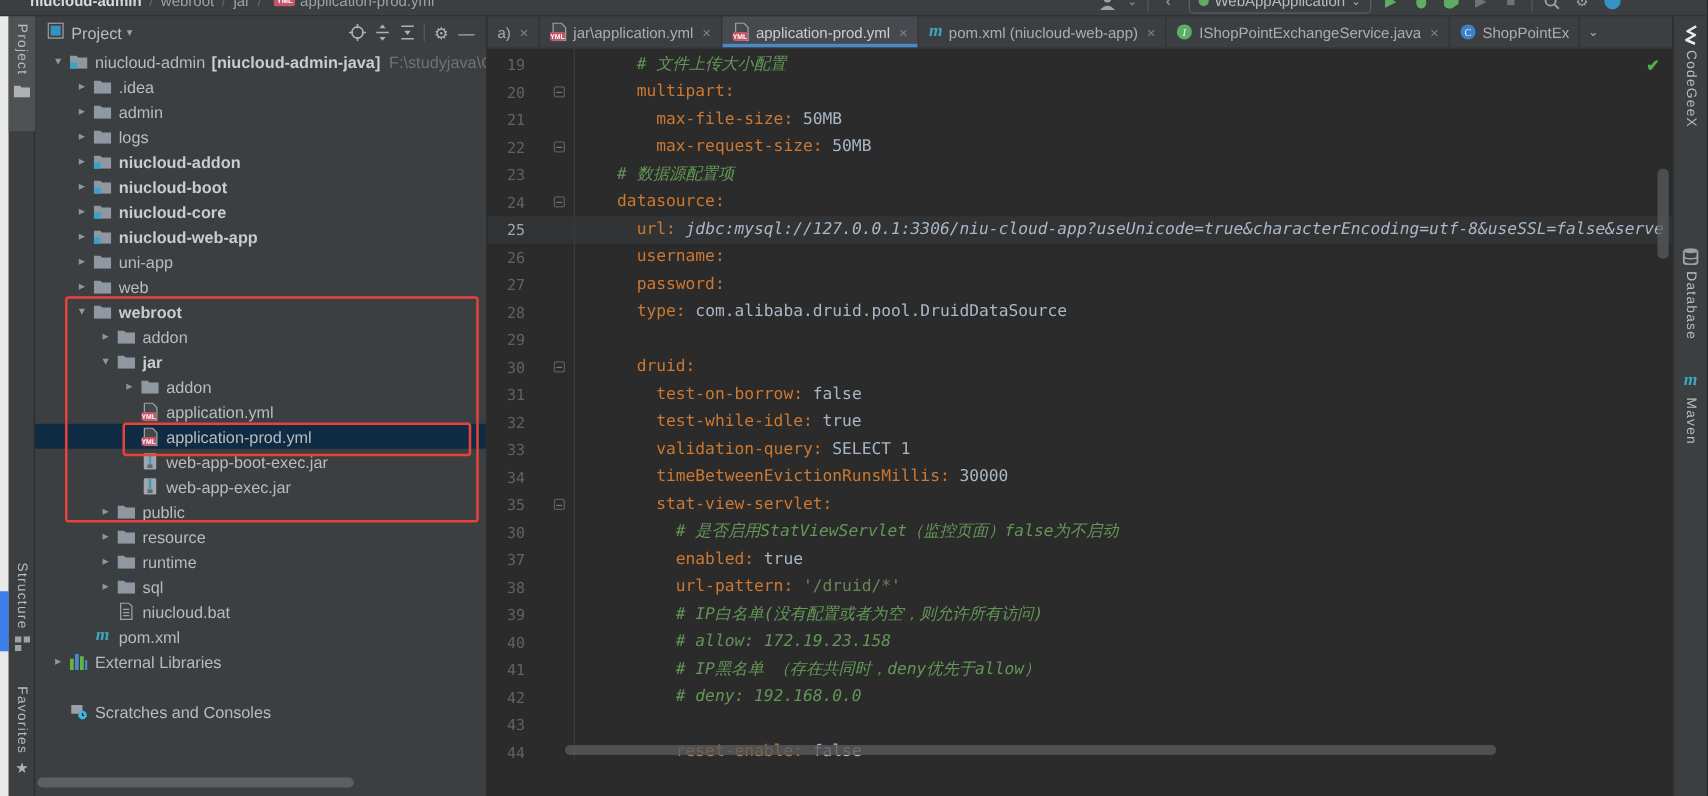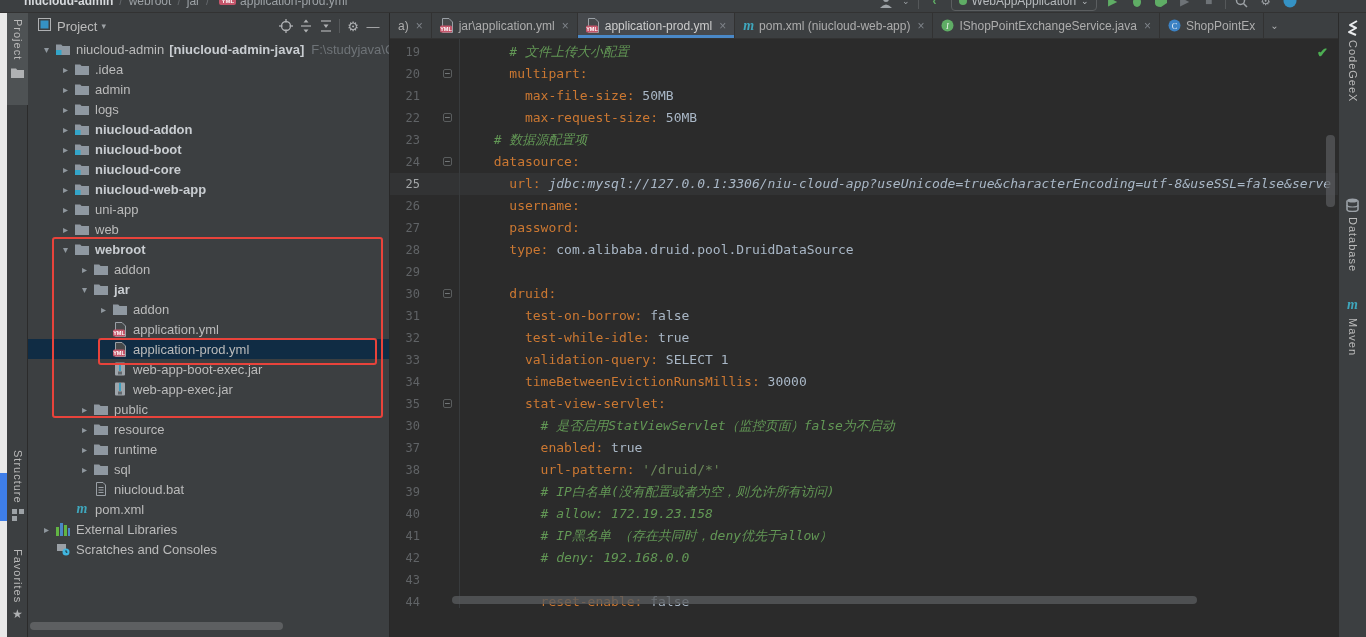--- a/index.html
+++ b/index.html
@@ -470,21 +470,21 @@
           <span class="ticon">
             <svg width="14" height="13">
               <rect x="0" y="4" width="3" height="9" fill="#62b543"></rect>
               <rect x="4" y="0" width="3" height="13" fill="#4a88c7"></rect>
               <rect x="8" y="2" width="3" height="11" fill="#62b543"></rect>
               <rect x="12" y="5" width="2" height="8" fill="#4a88c7"></rect>
             </svg>
           </span>
           <span class="tlabel">External Libraries</span>
         </div>
-        <div class="trow" style="padding-left: 10px;">
+        <div class="trow" style="padding-left: 10px; margin-top: 20px;">
           <span class="tchev"></span>
           <span class="ticon">
             <svg width="14" height="13">
               <path d="M1 1 h9 v7 h-9 z" fill="#9aa0a6"></path>
               <circle cx="10" cy="9" r="3.5" fill="#40b6e0"></circle>
               <path d="M10 7.3 v1.9 h1.4" stroke="#1e2a2e" fill="none"></path>
             </svg>
           </span>
           <span class="tlabel">Scratches and Consoles</span>
         </div>

